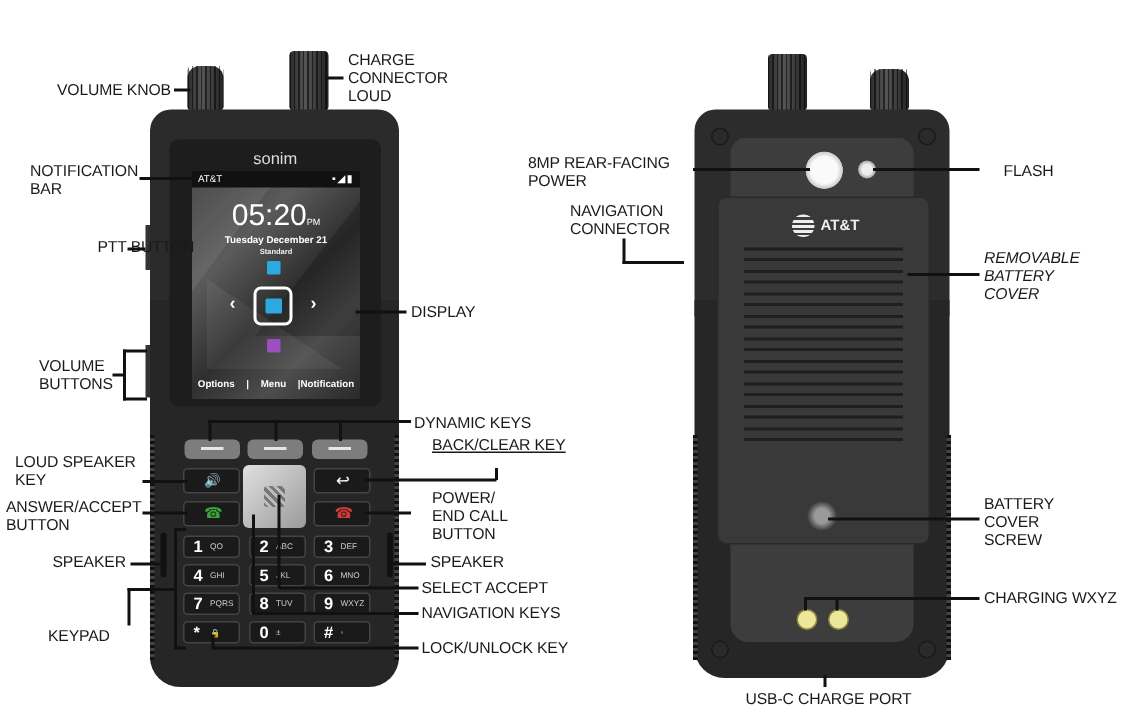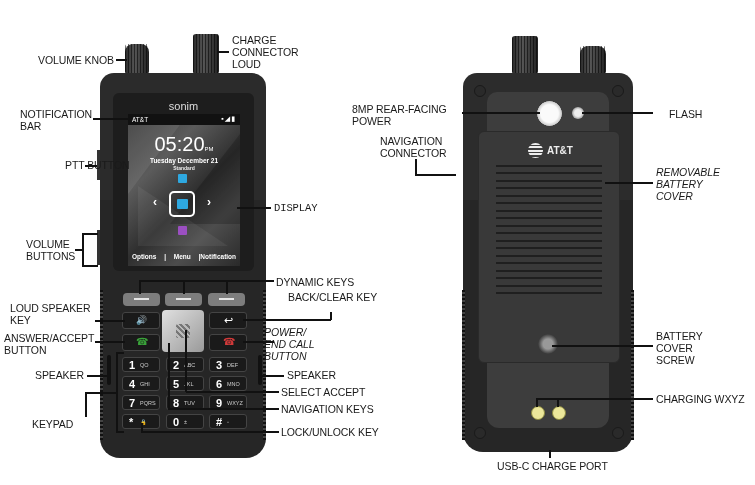--- a/index.html
+++ b/index.html
@@ -197,21 +197,21 @@
 
   <div class="lbl r" style="left:20px;top:108px;width:70px;">
     <div>NOTIFICATION</div>
       <div>BAR</div>
   </div>
   <div class="ln h" style="left:93px;top:118px;width:37px;"></div>
 
   <div class="lbl" style="left:19px;top:159px;padding-left:46px;">PTT BUTTON</div>
   <div class="ln h" style="left:85px;top:165px;width:12px;"></div>
 
-  <div class="lbl" style="left:274px;top:202px;font-family:Liberation Mono, monospace;">DISPLAY</div>
+  <div class="lbl" style="left:274px;top:202px;">DISPLAY</div>
   <div class="ln h" style="left:237px;top:207px;width:34px;"></div>
 
   <div class="lbl" style="left:26px;top:238px;">
     <div>VOLUME</div>
       <div>BUTTONS</div>
   </div>
   <div class="ln h" style="left:75px;top:249px;width:8px;"></div>
   <div class="ln v" style="left:82px;top:233px;height:34px;"></div>
   <div class="ln h" style="left:82px;top:233px;width:16px;"></div>
   <div class="ln h" style="left:82px;top:265px;width:16px;"></div>
@@ -221,31 +221,31 @@
   <div class="ln v" style="left:139px;top:280px;height:14px;"></div>
   <div class="ln v" style="left:183px;top:280px;height:14px;"></div>
   <div class="ln v" style="left:226px;top:280px;height:14px;"></div>
 
   <div class="lbl r" style="left:10px;top:302px;width:80px;">
     <div>LOUD SPEAKER</div>
       <div>KEY</div>
   </div>
   <div class="ln h" style="left:95px;top:320px;width:30px;"></div>
 
-  <div class="lbl" style="left:288px;top:291px;">BACK/CLEAR KEY</div>
+  <div class="lbl" style="left:288px;top:291px;text-decoration:underline;">BACK/CLEAR KEY</div>
   <div class="ln h" style="left:243px;top:319px;width:88px;"></div>
   <div class="ln v" style="left:330px;top:312px;height:8px;"></div>
 
   <div class="lbl r" style="left:4px;top:332px;width:86px;">
     <div>ANSWER/ACCEPT</div>
       <div>BUTTON</div>
   </div>
   <div class="ln h" style="left:95px;top:341px;width:30px;"></div>
 
-  <div class="lbl" style="left:264px;top:326px;font-style:italic;">
+  <div class="lbl" style="left:288px;top:326px;">
     <div>POWER/</div>
       <div>END CALL</div>
       <div>BUTTON</div>
   </div>
   <div class="ln h" style="left:243px;top:341px;width:31px;"></div>
 
   <div class="lbl" style="left:35px;top:369px;">SPEAKER</div>
   <div class="ln h" style="left:87px;top:375px;width:20px;"></div>
 
   <div class="lbl" style="left:287px;top:369px;">SPEAKER</div>

